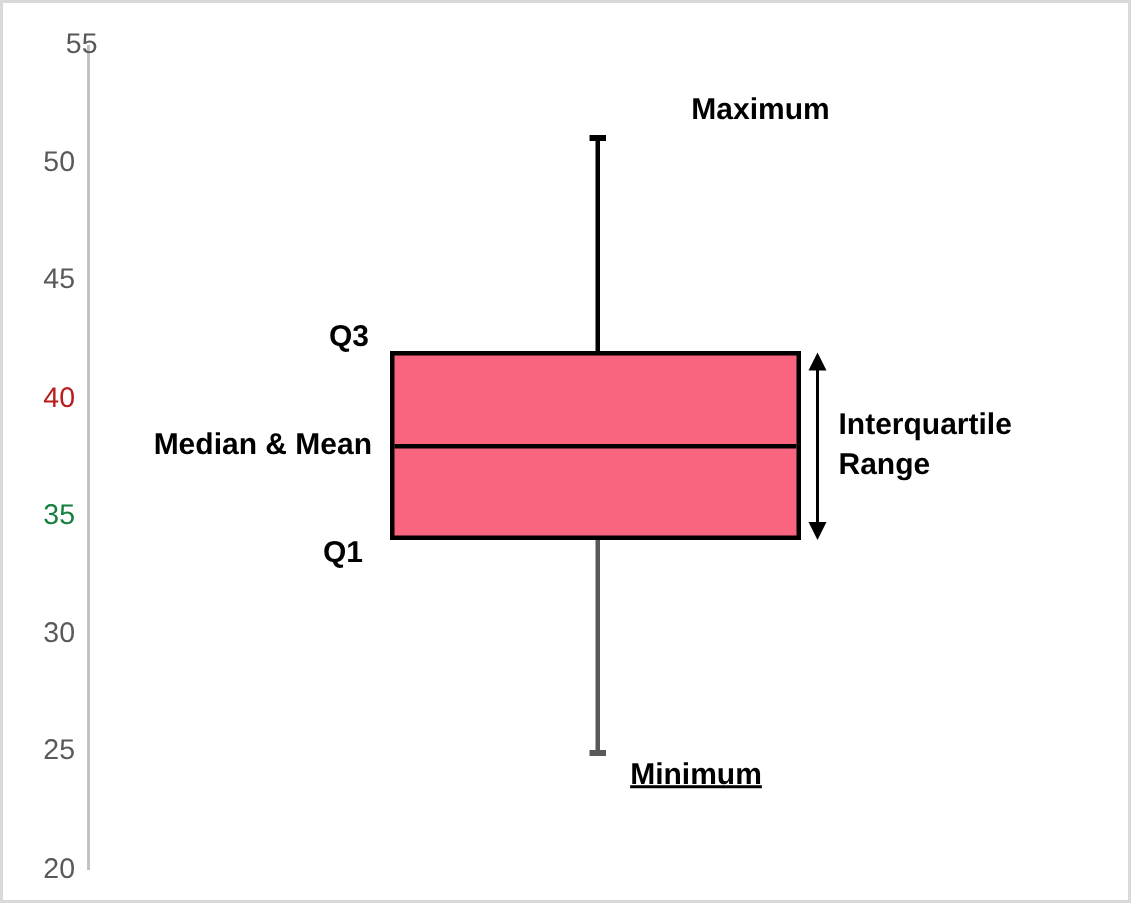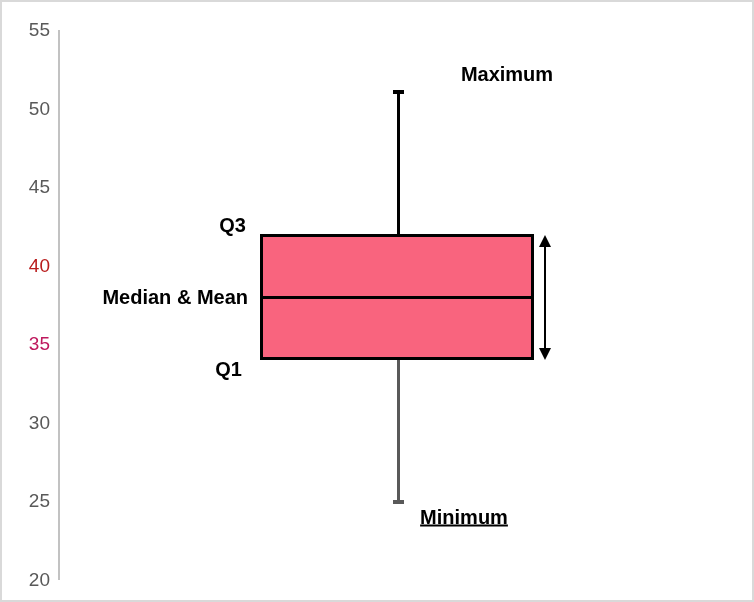--- a/index.html
+++ b/index.html
@@ -44,25 +44,25 @@
   #iqr-label{left:557px;transform:translateY(-50%);line-height:27px;}
   #iqr-label span{display:block;}
 </style>
 </head>
 <body>
 
 <div class="frame" style="border-color: rgb(217, 217, 217); background: rgb(255, 255, 255);">
 
   <div class="y-axis-line" style="top: 28px; height: 550px; background: rgb(194, 194, 194);"></div>
 
-  <div class="tick" style="top: 28px; color: rgb(89, 89, 89);">55</div>
+  <div class="tick" style="top: 28px; color: rgb(89, 89, 89); padding-left: 15px;">55</div>
   <div class="tick" style="top: 106.571px; color: rgb(89, 89, 89);">50</div>
   <div class="tick" style="top: 185.143px; color: rgb(89, 89, 89);">45</div>
   <div class="tick" style="top: 263.714px; color: #b91c1c;">40</div>
-  <div class="tick" style="top: 342.286px; color: #be185d;">35</div>
+  <div class="tick" style="top: 342.286px; color: #15803d;">35</div>
   <div class="tick" style="top: 420.857px; color: rgb(89, 89, 89);">30</div>
   <div class="tick" style="top: 499.429px; color: rgb(89, 89, 89);">25</div>
   <div class="tick" style="top: 578px; color: rgb(89, 89, 89);">20</div>
 
   <div class="whisker" style="top: 90.8571px; height: 141.429px; background: rgb(0, 0, 0);"></div>
   <div class="whisker-cap" style="top: 87.8571px; background: rgb(0, 0, 0);"></div>
 
   <div class="whisker" style="top: 358px; height: 141.429px; background: rgb(89, 89, 89);"></div>
   <div class="whisker-cap" style="top: 498.429px; background: rgb(89, 89, 89);"></div>
 
@@ -74,14 +74,18 @@
     <div class="shaft"></div>
     <div class="head-down"></div>
   </div>
 
   <div class="lbl center" id="maximum-label" style="top: 71.8571px;">Maximum</div>
   <div class="lbl right-align" id="q3-label" style="top: 223.286px;">Q3</div>
   <div class="lbl right-align" id="median-mean-label" style="top: 295.143px;">Median &amp; Mean</div>
   <div class="lbl right-align" id="q1-label" style="top: 367px;">Q1</div>
   <div class="lbl center" id="minimum-label" style="top: 515.429px;">Minimum</div>
 
+  <div class="lbl" id="iqr-label" style="top: 295.143px;">
+    <span>Interquartile</span>
+    <span>Range</span>
+  </div>
 
 </div>
 
 </body></html>

